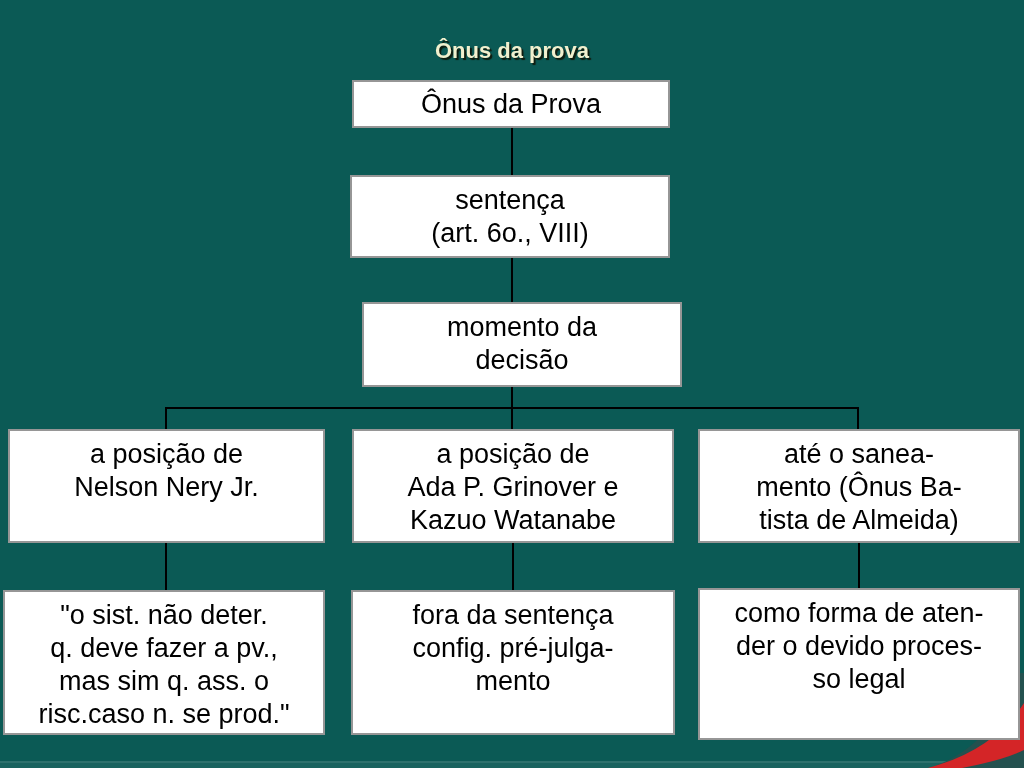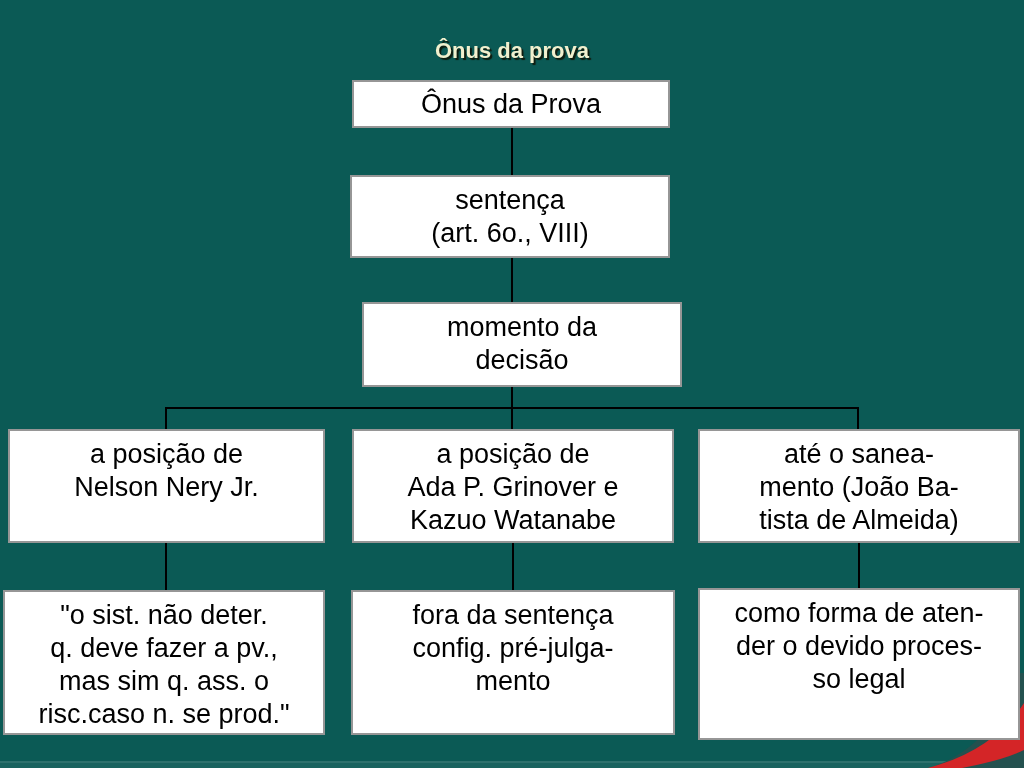--- a/index.html
+++ b/index.html
@@ -81,21 +81,21 @@
   <div class="vline l-d1"></div>
   <div class="vline l-d2"></div>
   <div class="vline l-d3"></div>
 
   <div class="box b-t1">a posição de
 Nelson Nery Jr.</div>
   <div class="box b-t2">a posição de
 Ada P. Grinover e
 Kazuo Watanabe</div>
   <div class="box b-t3">até o sanea-
-mento (João Ba-
+mento (Ônus Ba-
 tista de Almeida)</div>
 
   <div class="vline l-e1"></div>
   <div class="vline l-e2"></div>
   <div class="vline l-e3"></div>
 
   <div class="box b-b1">"o sist. não deter.
 q. deve fazer a pv.,
 mas sim q. ass. o
 risc.caso n. se prod."</div>

